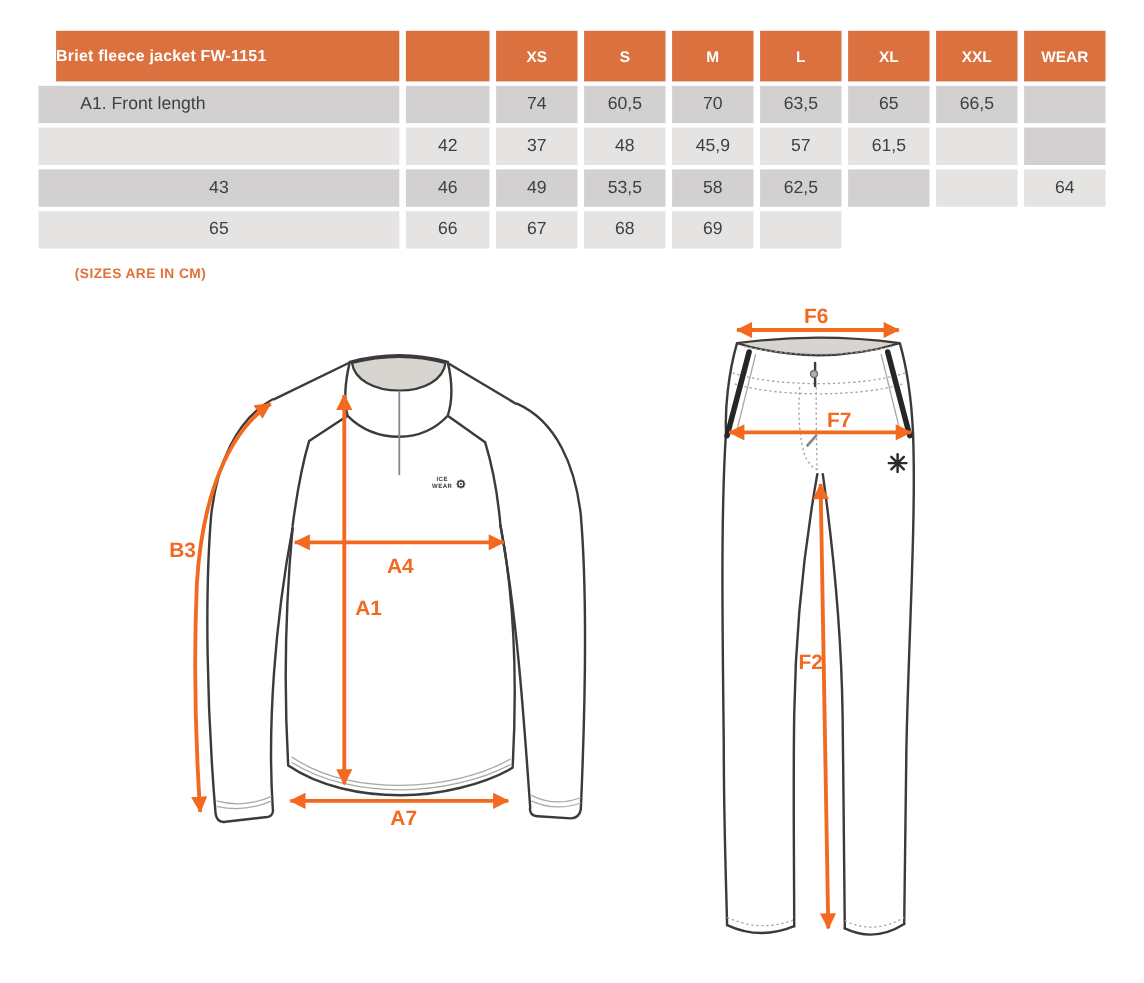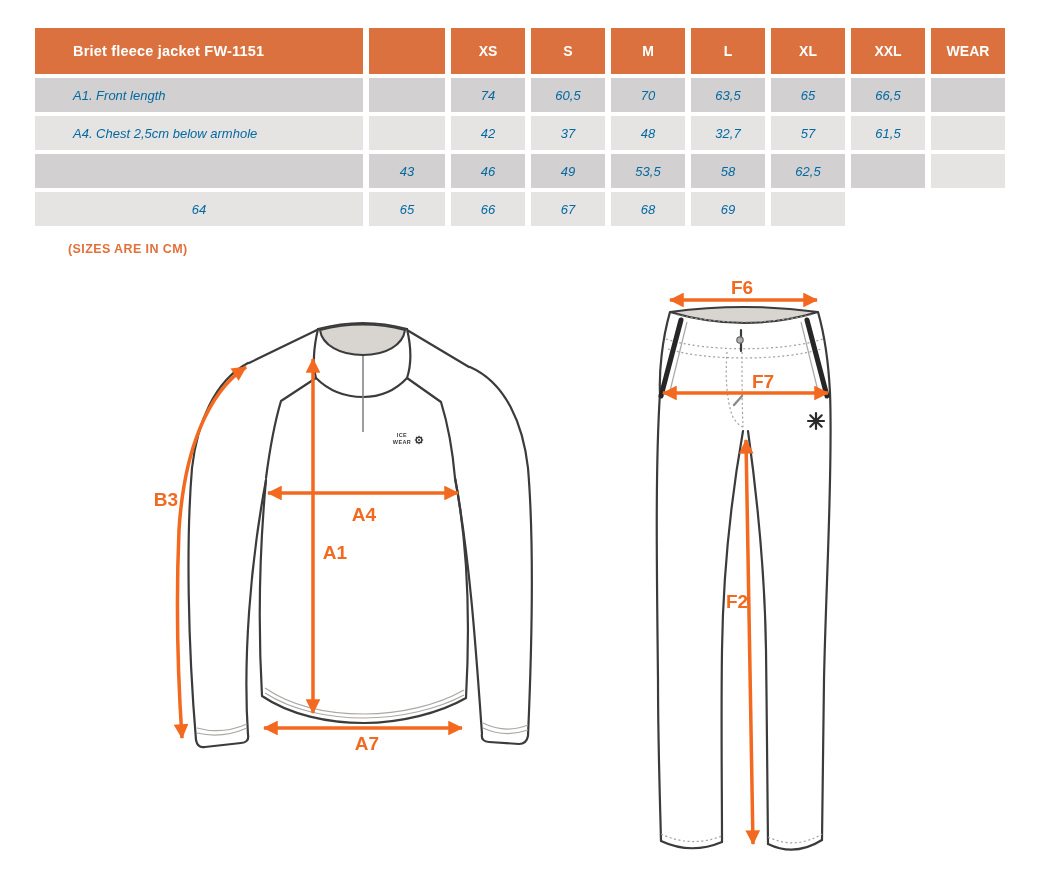--- a/index.html
+++ b/index.html
@@ -23,24 +23,24 @@
     display:grid;
     grid-template-columns:328px 76px repeat(7,74px);
     grid-template-rows:46px repeat(4,34px);
     gap:4px 6px;
   }
   .th{
     background:var(--header-bg,#DB713E);color:#fff;
     font-weight:bold;font-size:14px;
     display:flex;align-items:center;justify-content:center;
   }
-  .th.title{justify-content:flex-start;padding-left:38px;font-size:14.5px;letter-spacing:.2px;}
+  .th.title{justify-content:flex-start;font-size:14.5px;letter-spacing:.2px;margin-left:16px;}
   .td{
-    font-size:13px;color:#0369a1;
-    display:flex;align-items:center;justify-content:center;font-style:italic;
+    font-size:16px;color:#404040;
+    display:flex;align-items:center;justify-content:center;
   }
   .td.dark{background:var(--row-dark,#D2D0D0);}
   .td.light{background:var(--row-light,#E6E4E3);}
   .td.rowlabel{justify-content:flex-start;padding-left:38px;}
   
   .sizes-note{
     position:absolute;left:68px;top:242px;
     color:var(--note,#E2703A);font-size:12.5px;font-weight:bold;letter-spacing:.4px;
   }
   
@@ -79,26 +79,25 @@
   <div class="td dark rowlabel">A1. Front length</div>
   <div class="td dark"></div>
   <div class="td dark">74</div>
   <div class="td dark">60,5</div>
   <div class="td dark">70</div>
   <div class="td dark">63,5</div>
   <div class="td dark">65</div>
   <div class="td dark">66,5</div>
   <div class="td dark"></div>
 
-  <div class="td light rowlabel">A4. Chest 2,5cm below armhole</div>
   <div class="td light"></div>
   <div class="td light">42</div>
   <div class="td light">37</div>
   <div class="td light">48</div>
-  <div class="td light">32,7</div>
+  <div class="td light">45,9</div>
   <div class="td light">57</div>
   <div class="td light">61,5</div>
   <div class="td light"></div>
 
   <div class="td dark"></div>
   <div class="td dark">43</div>
   <div class="td dark">46</div>
   <div class="td dark">49</div>
   <div class="td dark">53,5</div>
   <div class="td dark">58</div>

